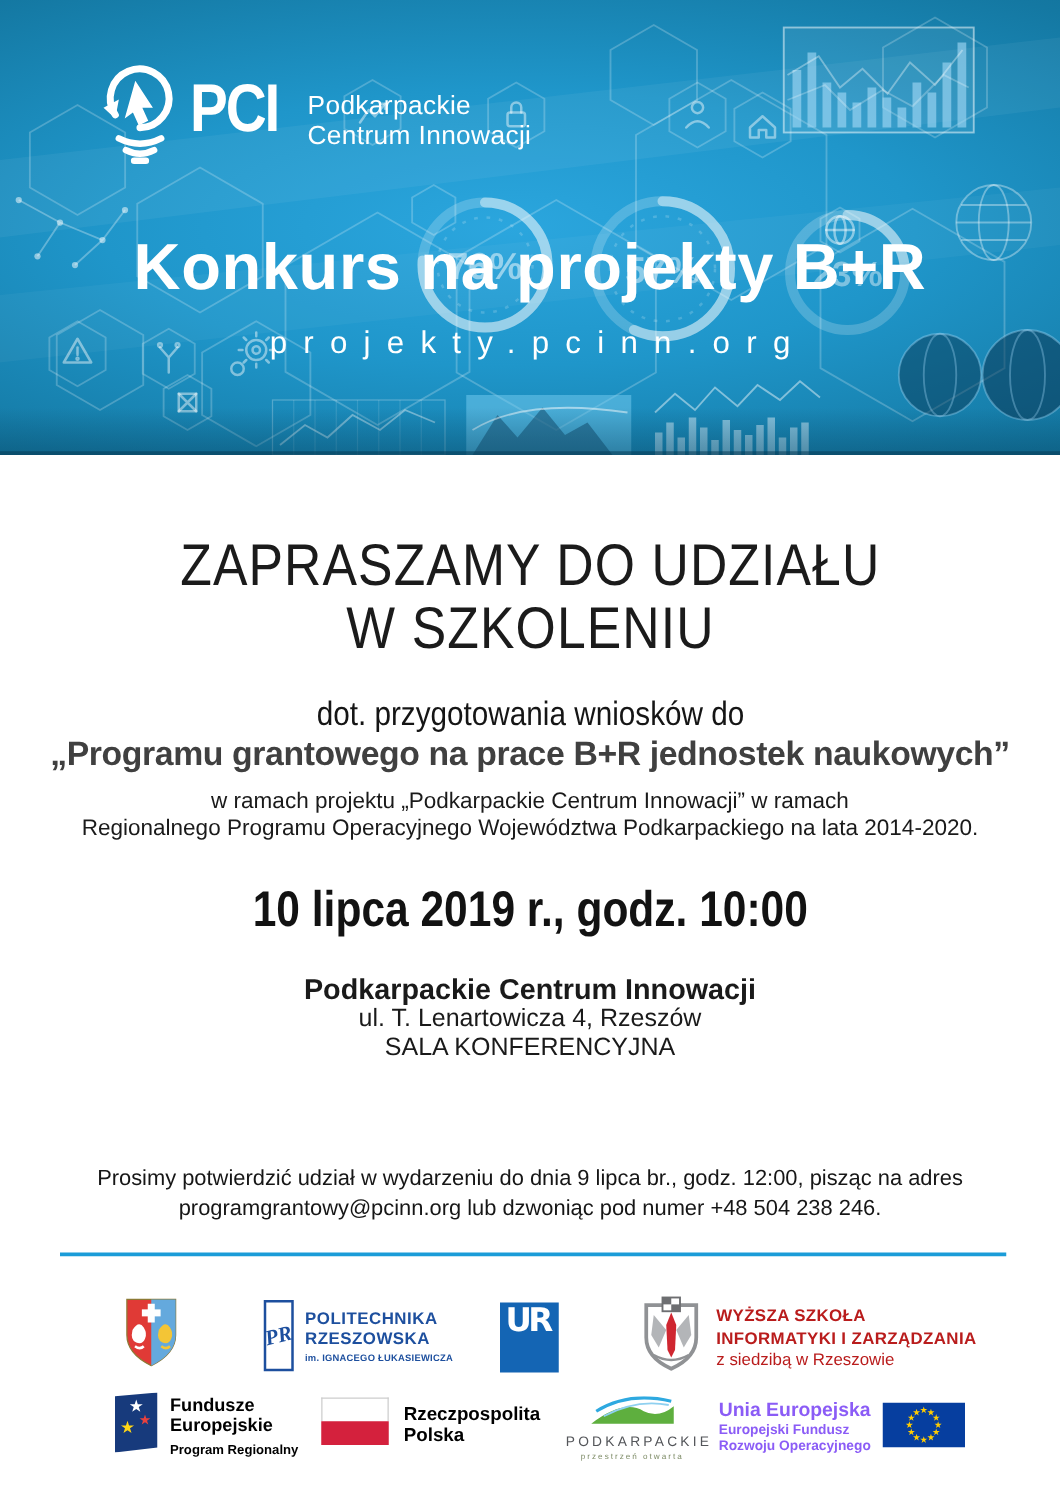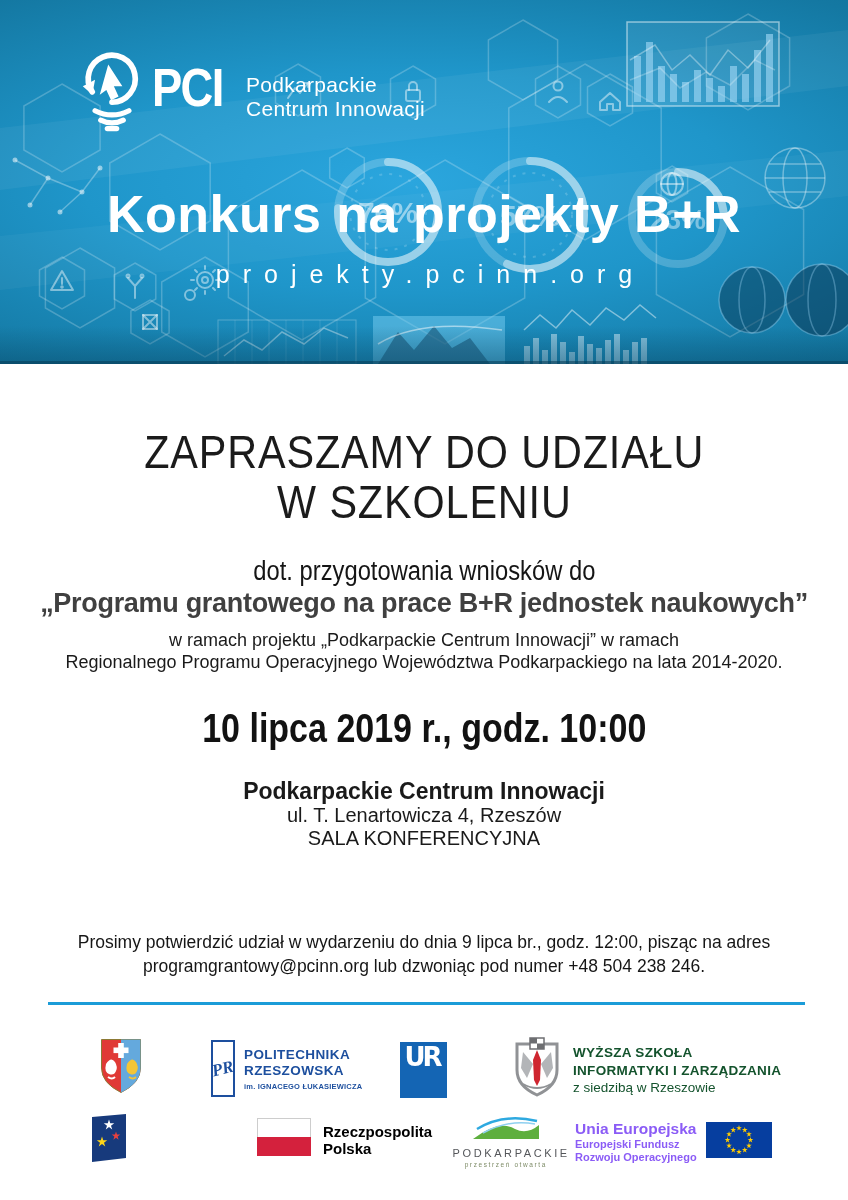--- a/index.html
+++ b/index.html
@@ -41,21 +41,21 @@
   .logo{position:absolute;display:flex;}
   .prz{left:211px;top:1040px;}
   .prz-box{width:24px;height:57px;border:2px solid #1d4f9e;box-sizing:border-box;display:flex;align-items:center;justify-content:center;background:#fff;}
   .prz-mono{font-family:"Liberation Serif",serif;font-style:italic;font-weight:700;color:#1d4f9e;font-size:17px;transform:rotate(-14deg);}
   .prz-text{margin-left:9px;color:#1d4f9e;padding-top:7px;}
   .prz-l{font-size:13.5px;font-weight:700;letter-spacing:.4px;line-height:1.18;}
   .prz-l3{font-size:7.5px;font-weight:700;margin-top:3px;letter-spacing:.2px;}
   .ur{left:400px;top:1042px;width:47px;height:56px;background:#1465b4;align-items:flex-start;justify-content:center;}
   .ur-mono{color:#fff;font-weight:800;font-size:26px;letter-spacing:-3px;padding-right:3px;font-family:"DejaVu Sans",sans-serif;}
   .wsiiz{left:511px;top:1036px;}
-  .wsiiz-text{margin-left:10px;color:#14532d;padding-top:8px;}
+  .wsiiz-text{margin-left:10px;color:#b91c1c;padding-top:8px;}
   .wsiiz-b{font-size:13.5px;font-weight:700;line-height:1.3;letter-spacing:.3px;}
   .wsiiz-r{font-size:13.5px;line-height:1.3;}
   .fe{left:92px;top:1114px;}
   .fe-text{margin-left:10px;padding-top:3px;color:#000;}
   .fe-b{font-size:14.5px;font-weight:700;line-height:1.12;}
   .fe-s{font-size:10.5px;font-weight:600;margin-top:5px;}
   .pl{left:257px;top:1118px;}
   .pl-flag{width:54px;height:38px;box-sizing:border-box;}
   .pl-top{height:19px;background:#fff;border:1px solid #cdcdcd;border-bottom:none;box-sizing:border-box;}
   .pl-bot{height:19px;background:#d4213d;}
@@ -352,20 +352,25 @@
     </div>
   </div>
 
   <div class="logo fe">
     <svg width="34" height="48" viewBox="0 0 34 48">
       <path d="M0,3 L34,0 L34,44 L0,48 Z" fill="#173a7c"></path>
       <use href="#star5" transform="translate(17,11) scale(5.5)" fill="#ffffff"></use>
       <use href="#star5" transform="translate(24,22) scale(4.5)" fill="#e8413e"></use>
       <use href="#star5" transform="translate(10,28) scale(5.5)" fill="#ffd617"></use>
     </svg>
+    <div class="fe-text">
+      <div class="fe-b">Fundusze</div>
+      <div class="fe-b">Europejskie</div>
+      <div class="fe-s">Program Regionalny</div>
+    </div>
   </div>
 
   <div class="logo pl">
     <div class="pl-flag">
       <div class="pl-top"></div>
       <div class="pl-bot"></div>
     </div>
     <div class="pl-text">
       <div>Rzeczpospolita</div>
       <div>Polska</div>

